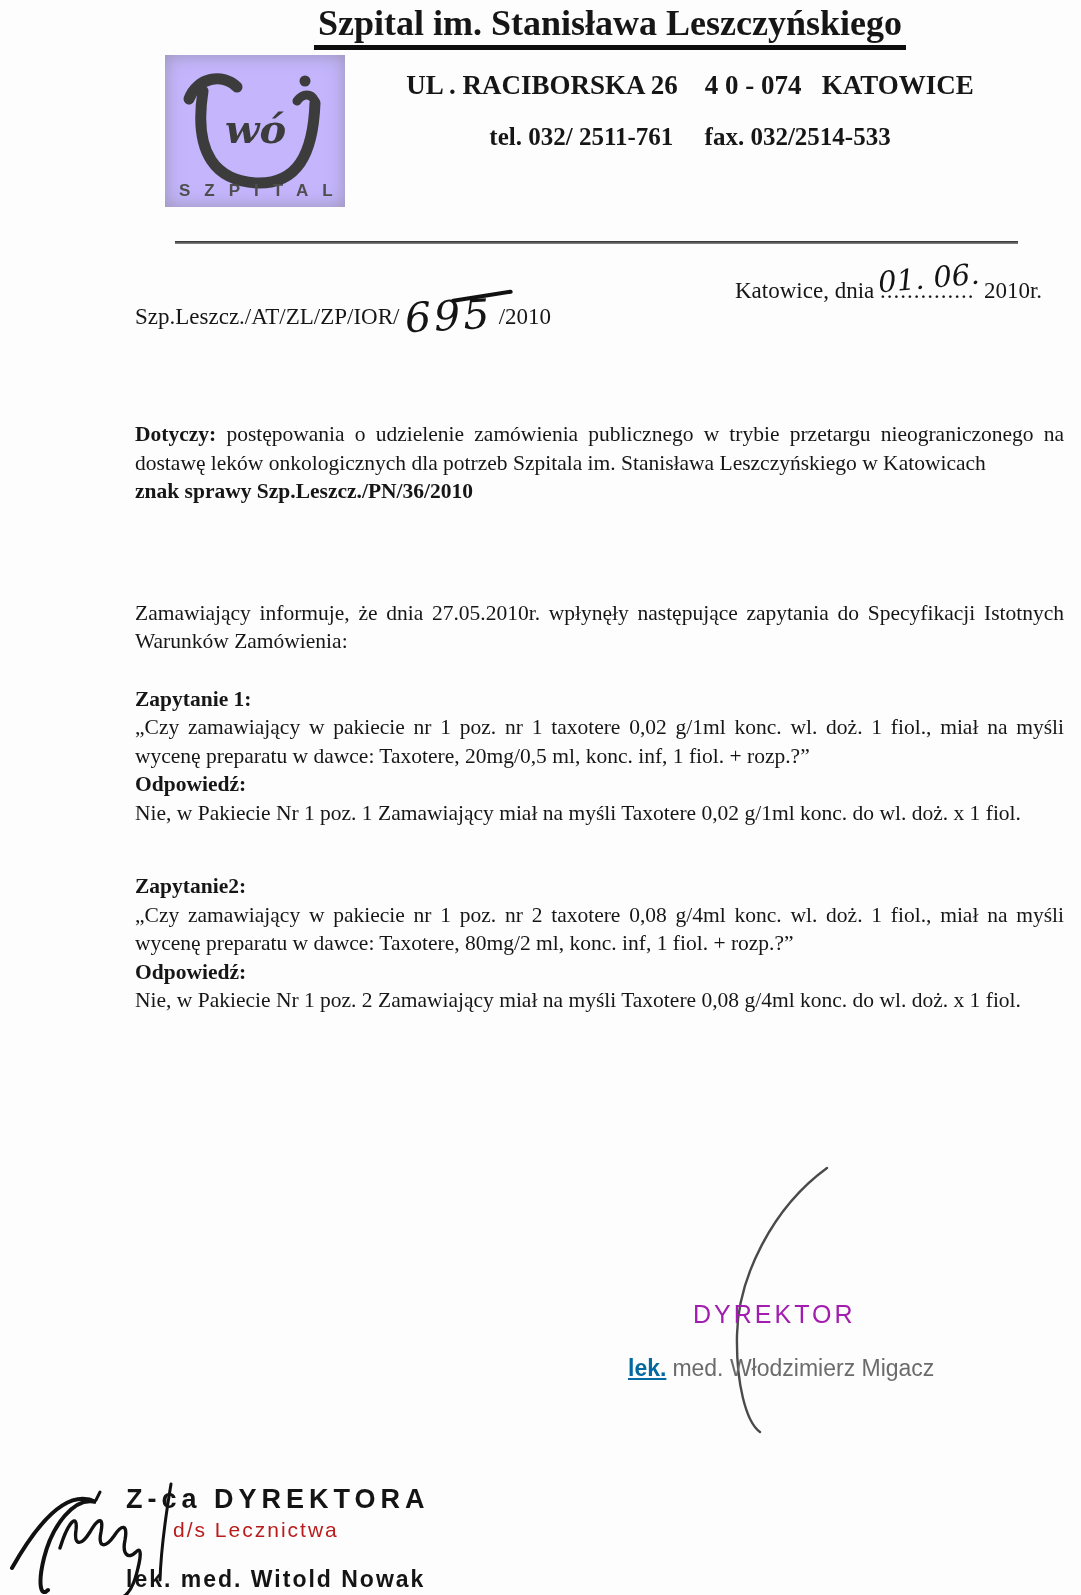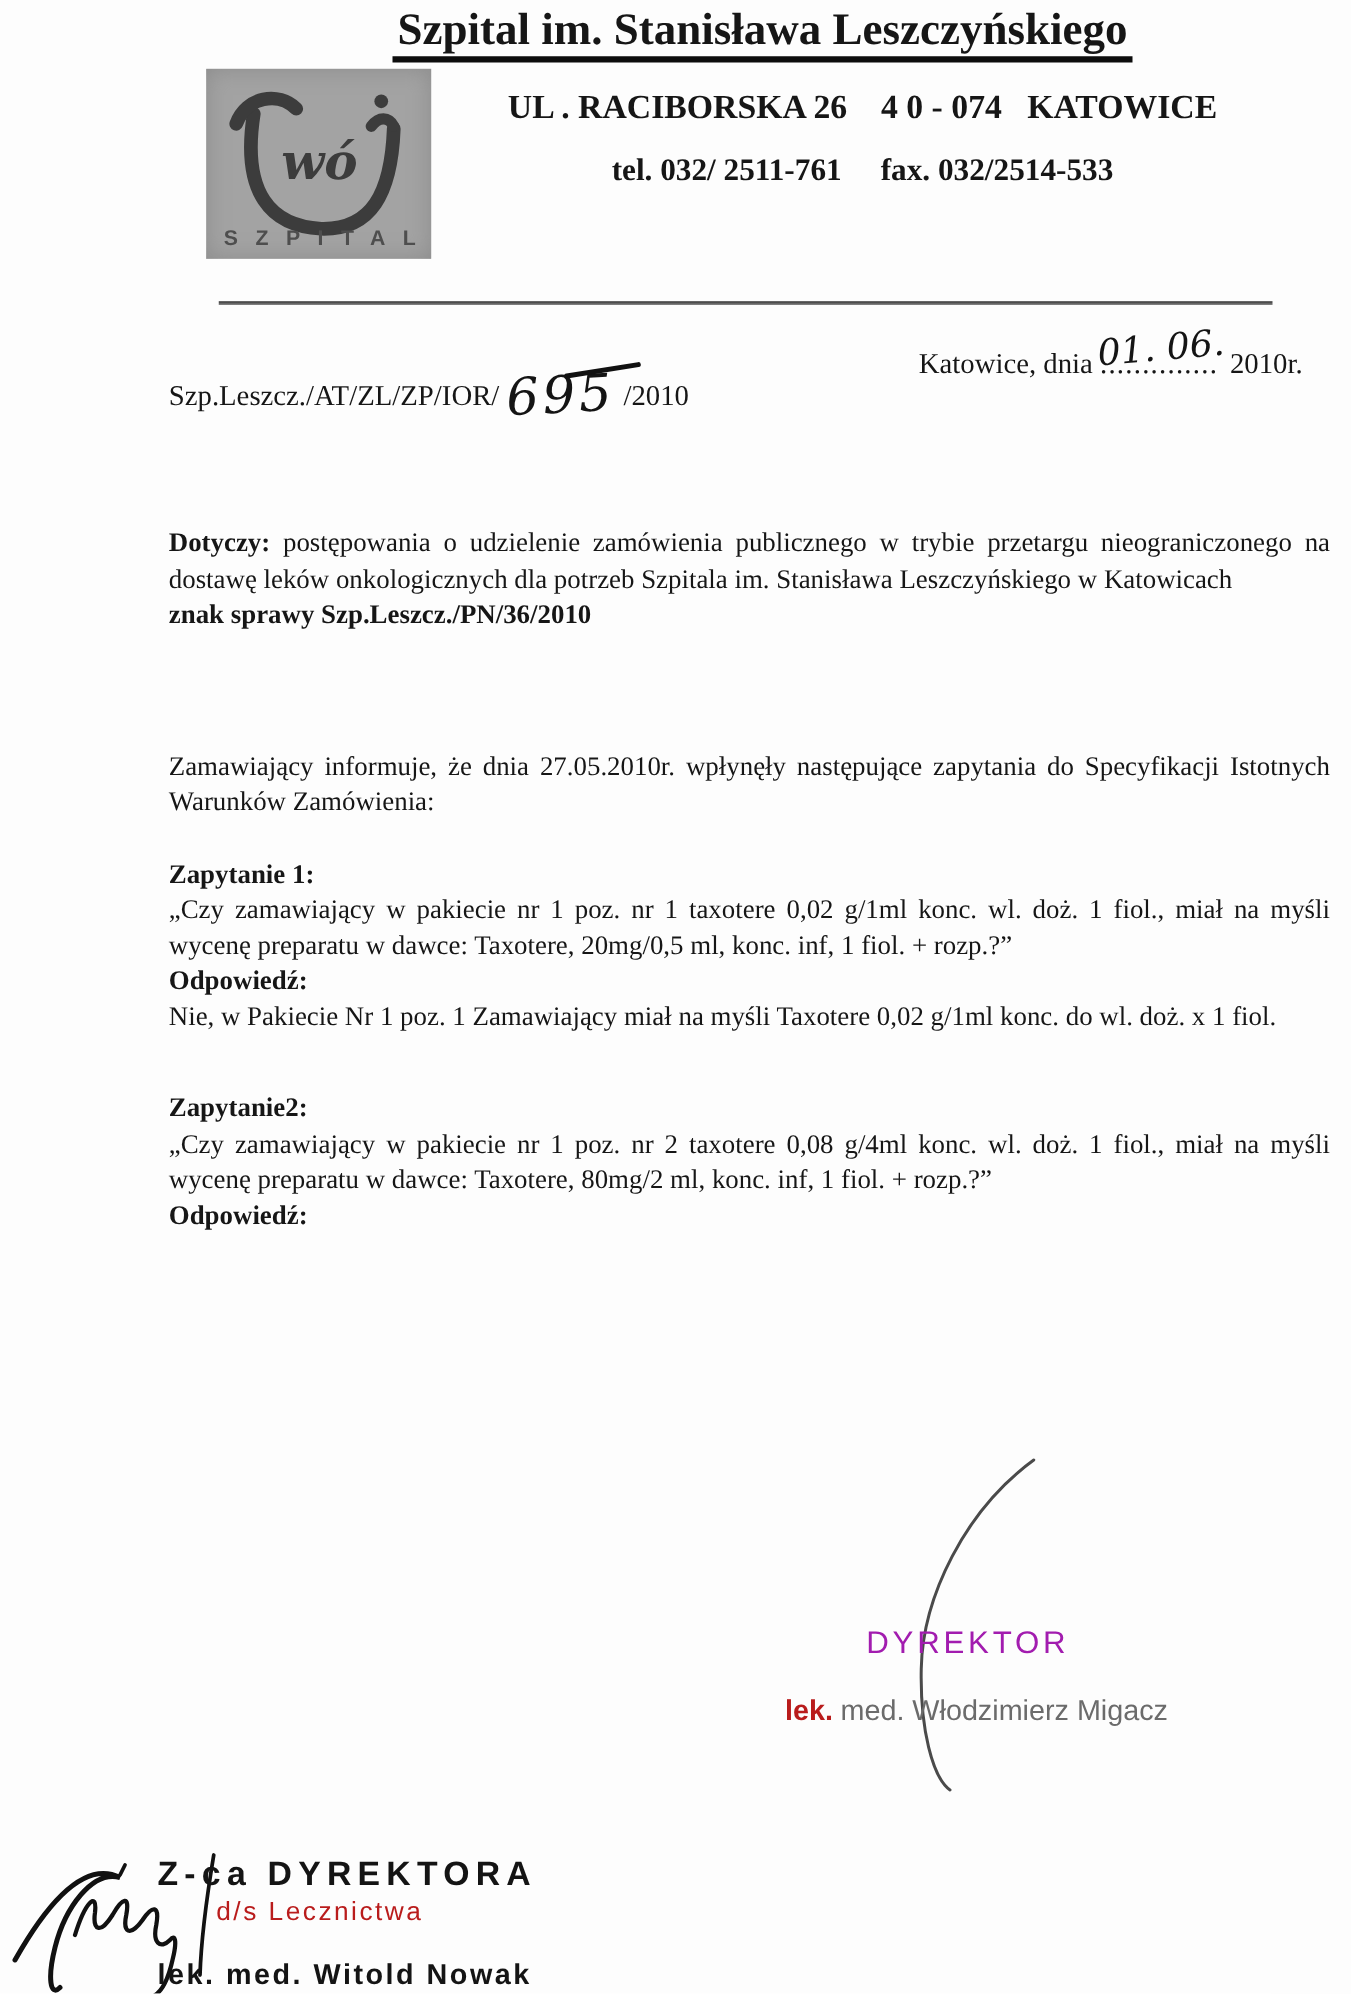--- a/index.html
+++ b/index.html
@@ -27,21 +27,21 @@
     letter-spacing: 0px;
     border-bottom: 5px solid #0d0d0d;
     padding: 0 4px 1px 4px;
     white-space: pre;
   }
 
   .logo-box {
     position: absolute;
     left: 165px; top: 55px;
     width: 180px; height: 152px;
-    background: #a3a3a3;
+    background: #c4b5fd;
     box-shadow: inset 0 0 18px rgba(120,120,120,.55);
     text-decoration: underline;
   }
   .logo-caption {
     position: absolute;
     left: 0; bottom: 6px; width: 100%;
     text-align: center;
     font-family: "Liberation Sans", sans-serif;
     font-weight: 700;
     font-size: 17px;
@@ -139,21 +139,21 @@
     letter-spacing: 3px;
     color: #a21caf;
   }
   .dir-name {
     position: absolute;
     left: 68px; top: 205px;
     font-size: 23px;
     color: #6b6b6b;
     white-space: nowrap;
   }
-  .dir-name .prefix { font-weight: 700; color: #b91c1c; margin-right: 6px; }
+  .dir-name .prefix { font-weight: 700; color: #0369a1; margin-right: 6px; text-decoration: underline; }
 
   
   .dep-block {
     position: absolute;
     left: 0; top: 1440px; width: 520px; height: 155px;
     font-family: "Liberation Sans", sans-serif;
     color: #141414;
     padding-left: 40px;
   }
   .dep-title {
@@ -230,20 +230,21 @@
       <div class="b">Zapytanie 1:</div>
       <div class="jpara">„Czy zamawiający w pakiecie nr 1 poz. nr 1 taxotere 0,02 g/1ml konc. wl. doż. 1 fiol., miał na myśli wycenę preparatu w dawce: Taxotere, 20mg/0,5 ml, konc. inf, 1 fiol. + rozp.?”</div>
       <div class="b">Odpowiedź:</div>
       <div class="jpara">Nie, w Pakiecie Nr 1 poz. 1 Zamawiający miał na myśli Taxotere 0,02 g/1ml konc. do wl. doż. x 1 fiol.</div>
     </div>
 
     <div class="qblock">
       <div class="b">Zapytanie2:</div>
       <div class="jpara">„Czy zamawiający w pakiecie nr 1 poz. nr 2 taxotere 0,08 g/4ml konc. wl. doż. 1 fiol., miał na myśli wycenę preparatu w dawce: Taxotere, 80mg/2 ml, konc. inf, 1 fiol. + rozp.?”</div>
       <div class="b">Odpowiedź:</div>
+      <div class="jpara">Nie, w Pakiecie Nr 1 poz. 2 Zamawiający miał na myśli Taxotere 0,08 g/4ml konc. do wl. doż. x 1 fiol.</div>
     </div>
 
   </div>
 
   <div class="dir-block">
     <svg class="dir-arc" width="350" height="300" viewBox="0 0 350 300">
       <path d="M 267,18 C 212,58 178,128 177,185 C 176,233 186,272 200,282" fill="none" stroke="#4a4a4a" stroke-width="2.4" stroke-linecap="round"></path>
     </svg>
     <div class="dir-title">DYREKTOR</div>
     <div class="dir-name">

